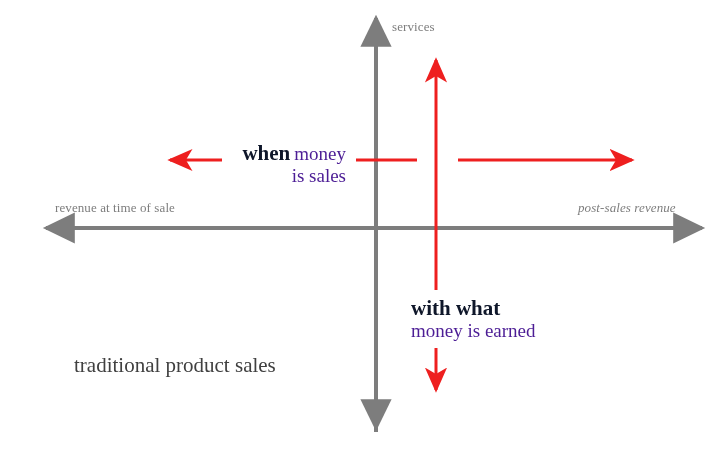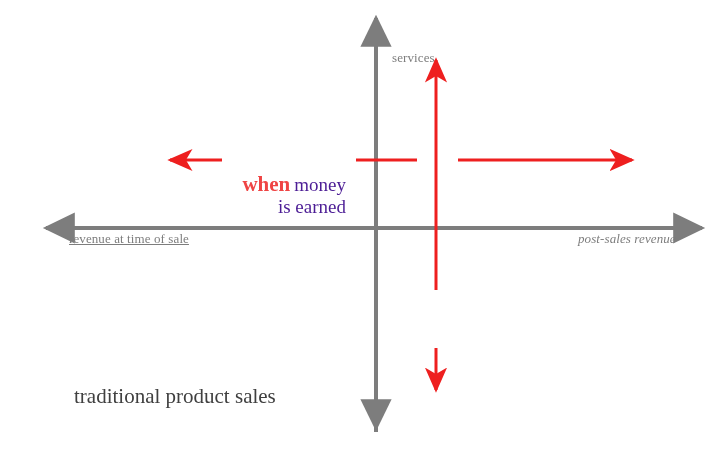--- a/index.html
+++ b/index.html
@@ -19,46 +19,45 @@
     position: absolute;
     left: 0;
     top: 0;
     width: 728px;
     height: 456px;
   }
   .lbl {
     position: absolute;
     white-space: nowrap;
     line-height: 1.15;
-    margin-top: 31px;
   }
   
   .axis-caption {
     color: #7d7d7d;
     font-size: 13px;
     letter-spacing: .1px;
   }
   #label-services      { left: 392px; top: 20px; }
   #label-tangible      { left: 390px; top: 412px; }
-  #label-revenue-sale  { left: 69px;  top: 201px; text-decoration: underline; }
+  #label-revenue-sale  { left: 55px;  top: 201px; }
   #label-post-sales    { left: 578px; top: 201px; font-style: italic; }
 
   
   #label-traditional {
     left: 74px;
     top: 353px;
     color: #404040;
     font-size: 21px;
   }
 
   
   .red-note { color: #ef2a2a; }
   .red-note .strong {
     font-weight: bold;
-    color: #ef4444;
+    color: #0f172a;
     font-size: 21px;
   }
   .red-note .light {
     font-size: 19px;
     color: #4c1d95;
   }
   #note-when {
     left: 222px;
     top: 141px;
     text-align: right;
@@ -106,19 +105,21 @@
 
   <div class="lbl axis-caption" id="label-revenue-sale">revenue at time of sale</div>
 
   <div class="lbl axis-caption" id="label-post-sales">post-sales revenue</div>
 
   <div class="lbl" id="label-traditional">traditional product sales</div>
 
   <div class="lbl red-note" id="note-when">
     <span class="strong">when</span>
     <span class="light">money</span>
-    <span class="light" style="display:block;">is earned</span>
+    <span class="light" style="display:block;">is sales</span>
   </div>
 
   <div class="lbl red-note" id="note-withwhat">
+    <span class="strong">with what</span>
+    <span class="light">money is earned</span>
   </div>
 
 </div>
 
 </body></html>

